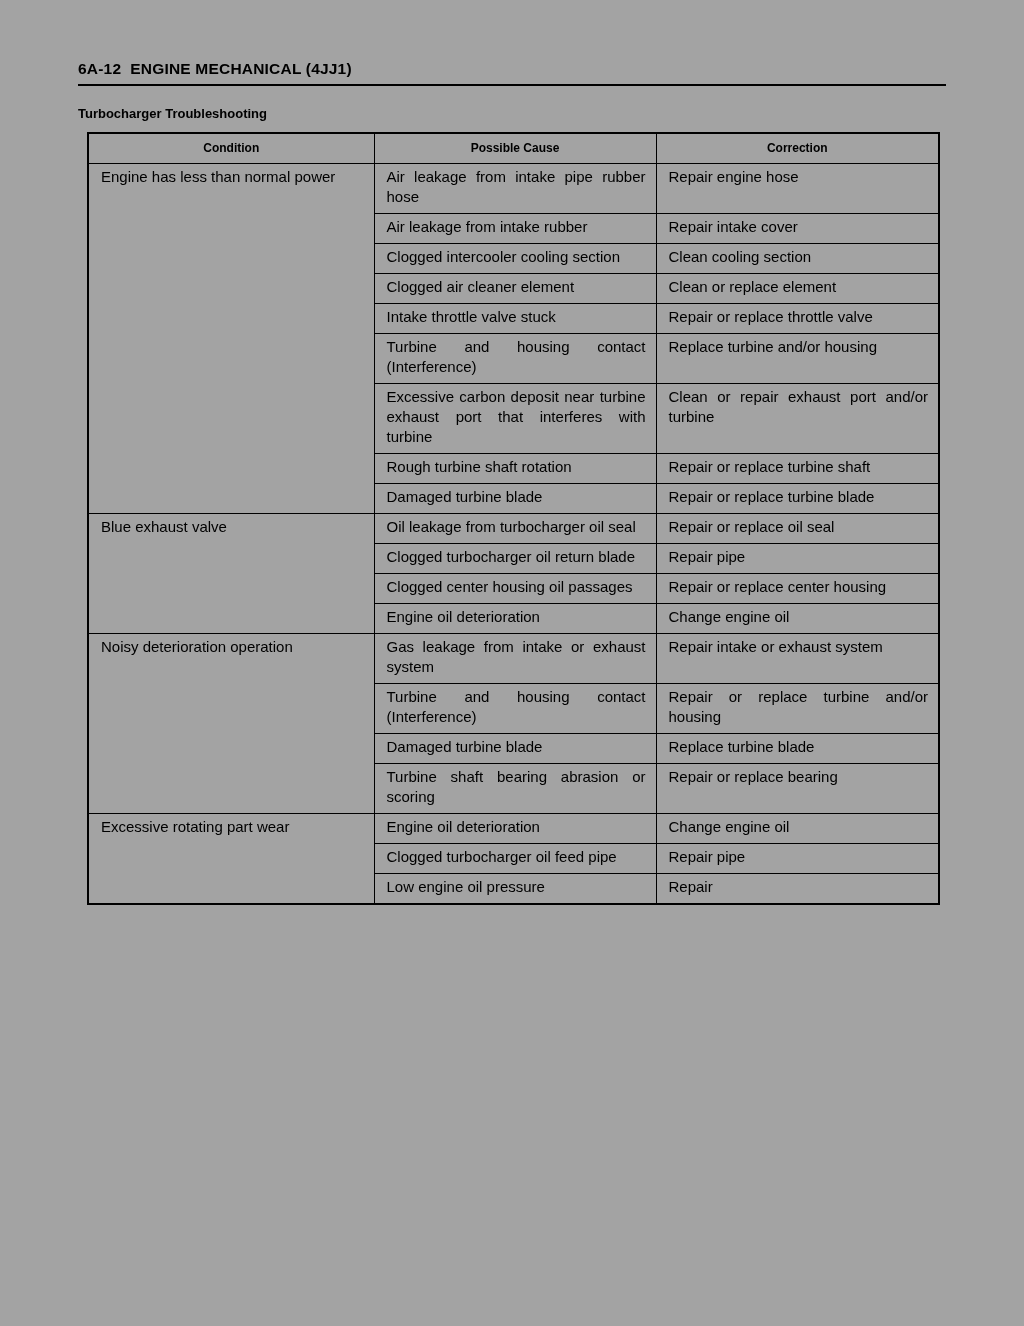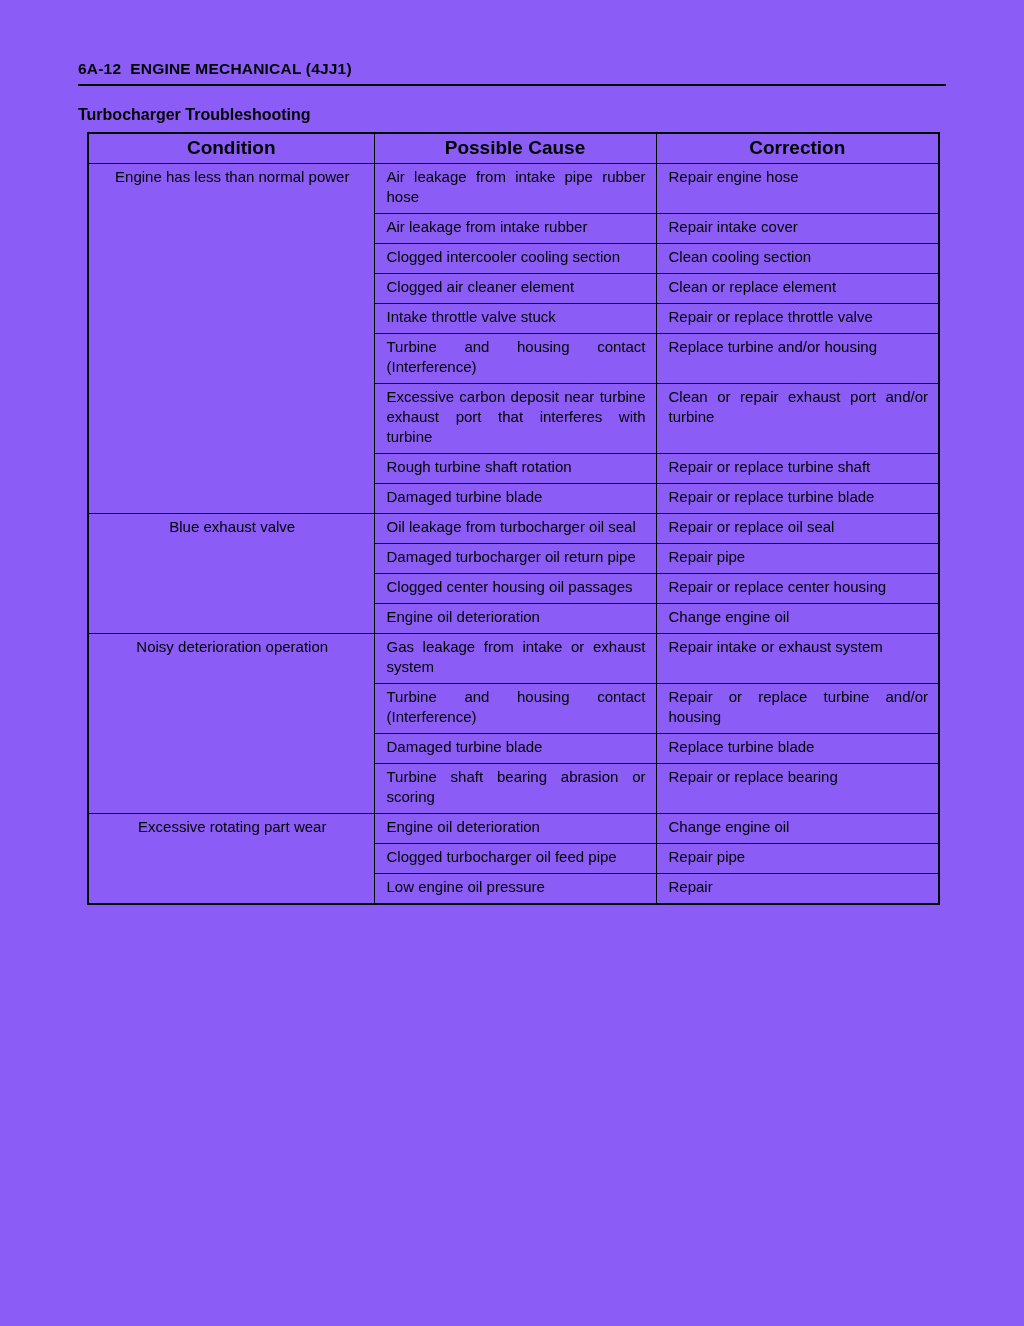--- a/index.html
+++ b/index.html
@@ -4,42 +4,42 @@
 <style>
   html, body {
     margin: 0;
     padding: 0;
     background: #ffffff;
   }
   .page {
     position: relative;
     width: 1024px;
     height: 1326px;
-    background: #8b5cf6;
+    background: #a3a3a3;
     font-family: "Liberation Sans", sans-serif;
     color: #000000;
     overflow: hidden;
   }
   .page-header {
     position: absolute;
     left: 78px;
     top: 60px;
     width: 868px;
     font-size: 15.5px;
     font-weight: bold;
     letter-spacing: 0.2px;
     border-bottom: 2px solid #000000;
     padding-bottom: 6px;
     white-space: pre;
   }
   .section-title {
     position: absolute;
     left: 78px;
     top: 106px;
-    font-size: 16px;
+    font-size: 13px;
     font-weight: bold;
   }
   table.ts-table {
     position: absolute;
     left: 87px;
     top: 132px;
     width: 851px;
     border-collapse: collapse;
     table-layout: fixed;
     font-size: 15px;
@@ -50,30 +50,30 @@
     vertical-align: top;
     line-height: 20px;
   }
   table.ts-table {
     border: 2px solid #000000;
   }
   table.ts-table th {
     text-align: center;
     font-weight: bold;
     padding: 4px 6px 5px 6px;
-    font-size: 19px;
+    font-size: 12px;
   }
   table.ts-table td {
     padding: 3px 10px 6px 12px;
   }
   col.c-cond { width: 286px; }
   col.c-cause { width: 282px; }
   col.c-corr { width: 283px; }
   td.cond {
-    text-align: center;
+    text-align: left;
   }
   td.cause, td.corr {
     text-align: justify;
   }
 </style>
 </head>
 <body>
 
 <div class="page">
 
@@ -131,21 +131,21 @@
         <tr>
           <td class="cause">Damaged turbine blade</td>
           <td class="corr">Repair or replace turbine blade</td>
         </tr>
         <tr>
           <td class="cond" rowspan="4">Blue exhaust valve</td>
           <td class="cause">Oil leakage from turbocharger oil seal</td>
           <td class="corr">Repair or replace oil seal</td>
         </tr>
         <tr>
-          <td class="cause">Damaged turbocharger oil return pipe</td>
+          <td class="cause">Clogged turbocharger oil return blade</td>
           <td class="corr">Repair pipe</td>
         </tr>
         <tr>
           <td class="cause">Clogged center housing oil passages</td>
           <td class="corr">Repair or replace center housing</td>
         </tr>
         <tr>
           <td class="cause">Engine oil deterioration</td>
           <td class="corr">Change engine oil</td>
         </tr>

